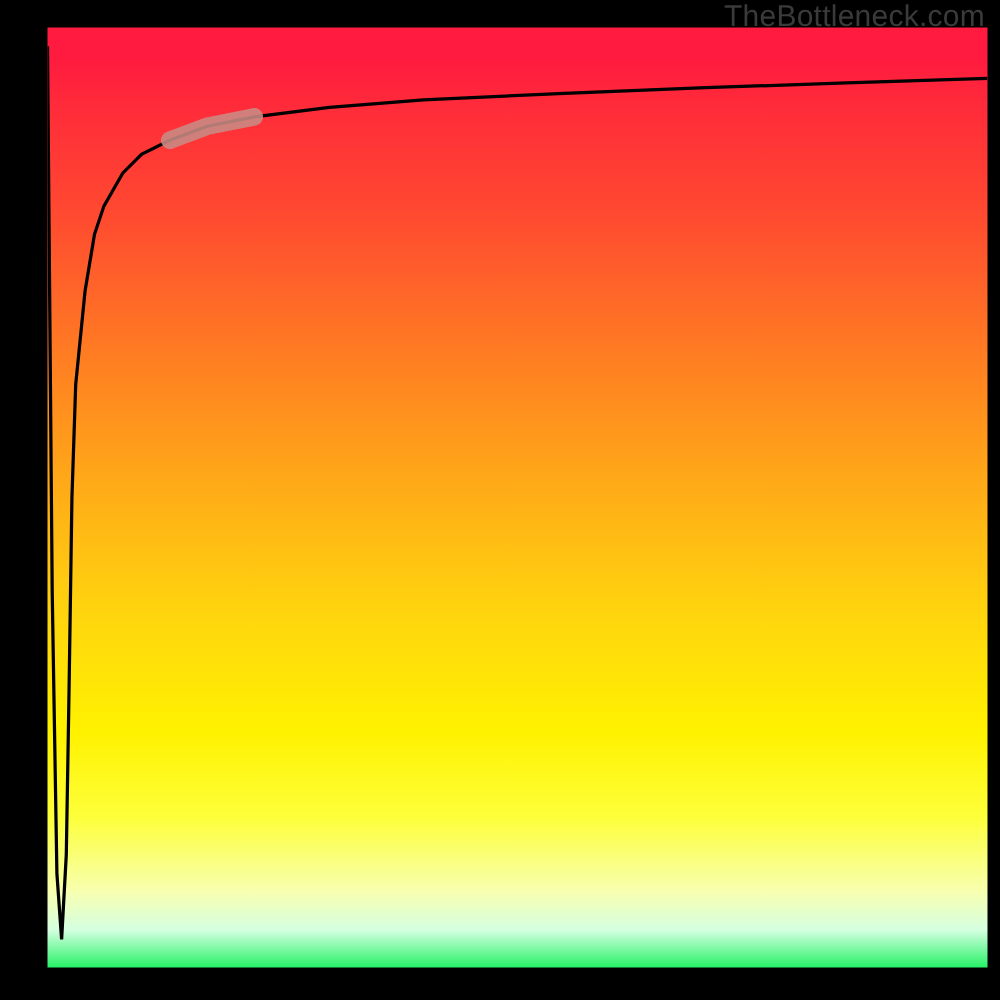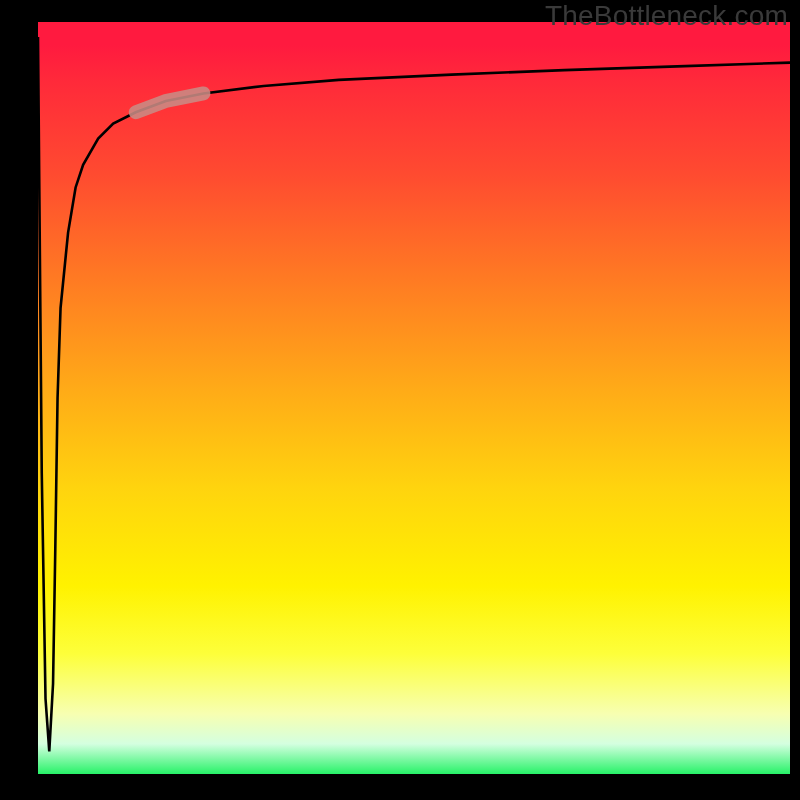--- a/index.html
+++ b/index.html
@@ -37,21 +37,21 @@
       #f7ffb1 92%,
       #d4ffe0 96%,
       #27f268 100%
     );
   }
   .watermark {
     position: absolute;
     top: 0px;
     right: 12px;
     color: #3a3a3a;
-    font-size: 28px;
+    font-size: 24px;
     font-weight: 400;
     letter-spacing: 0.2px;
     user-select: none;
   }
   svg.curve {
     position: absolute;
     left: 38px;
     top: 22px;
     width: 752px;
     height: 752px;

